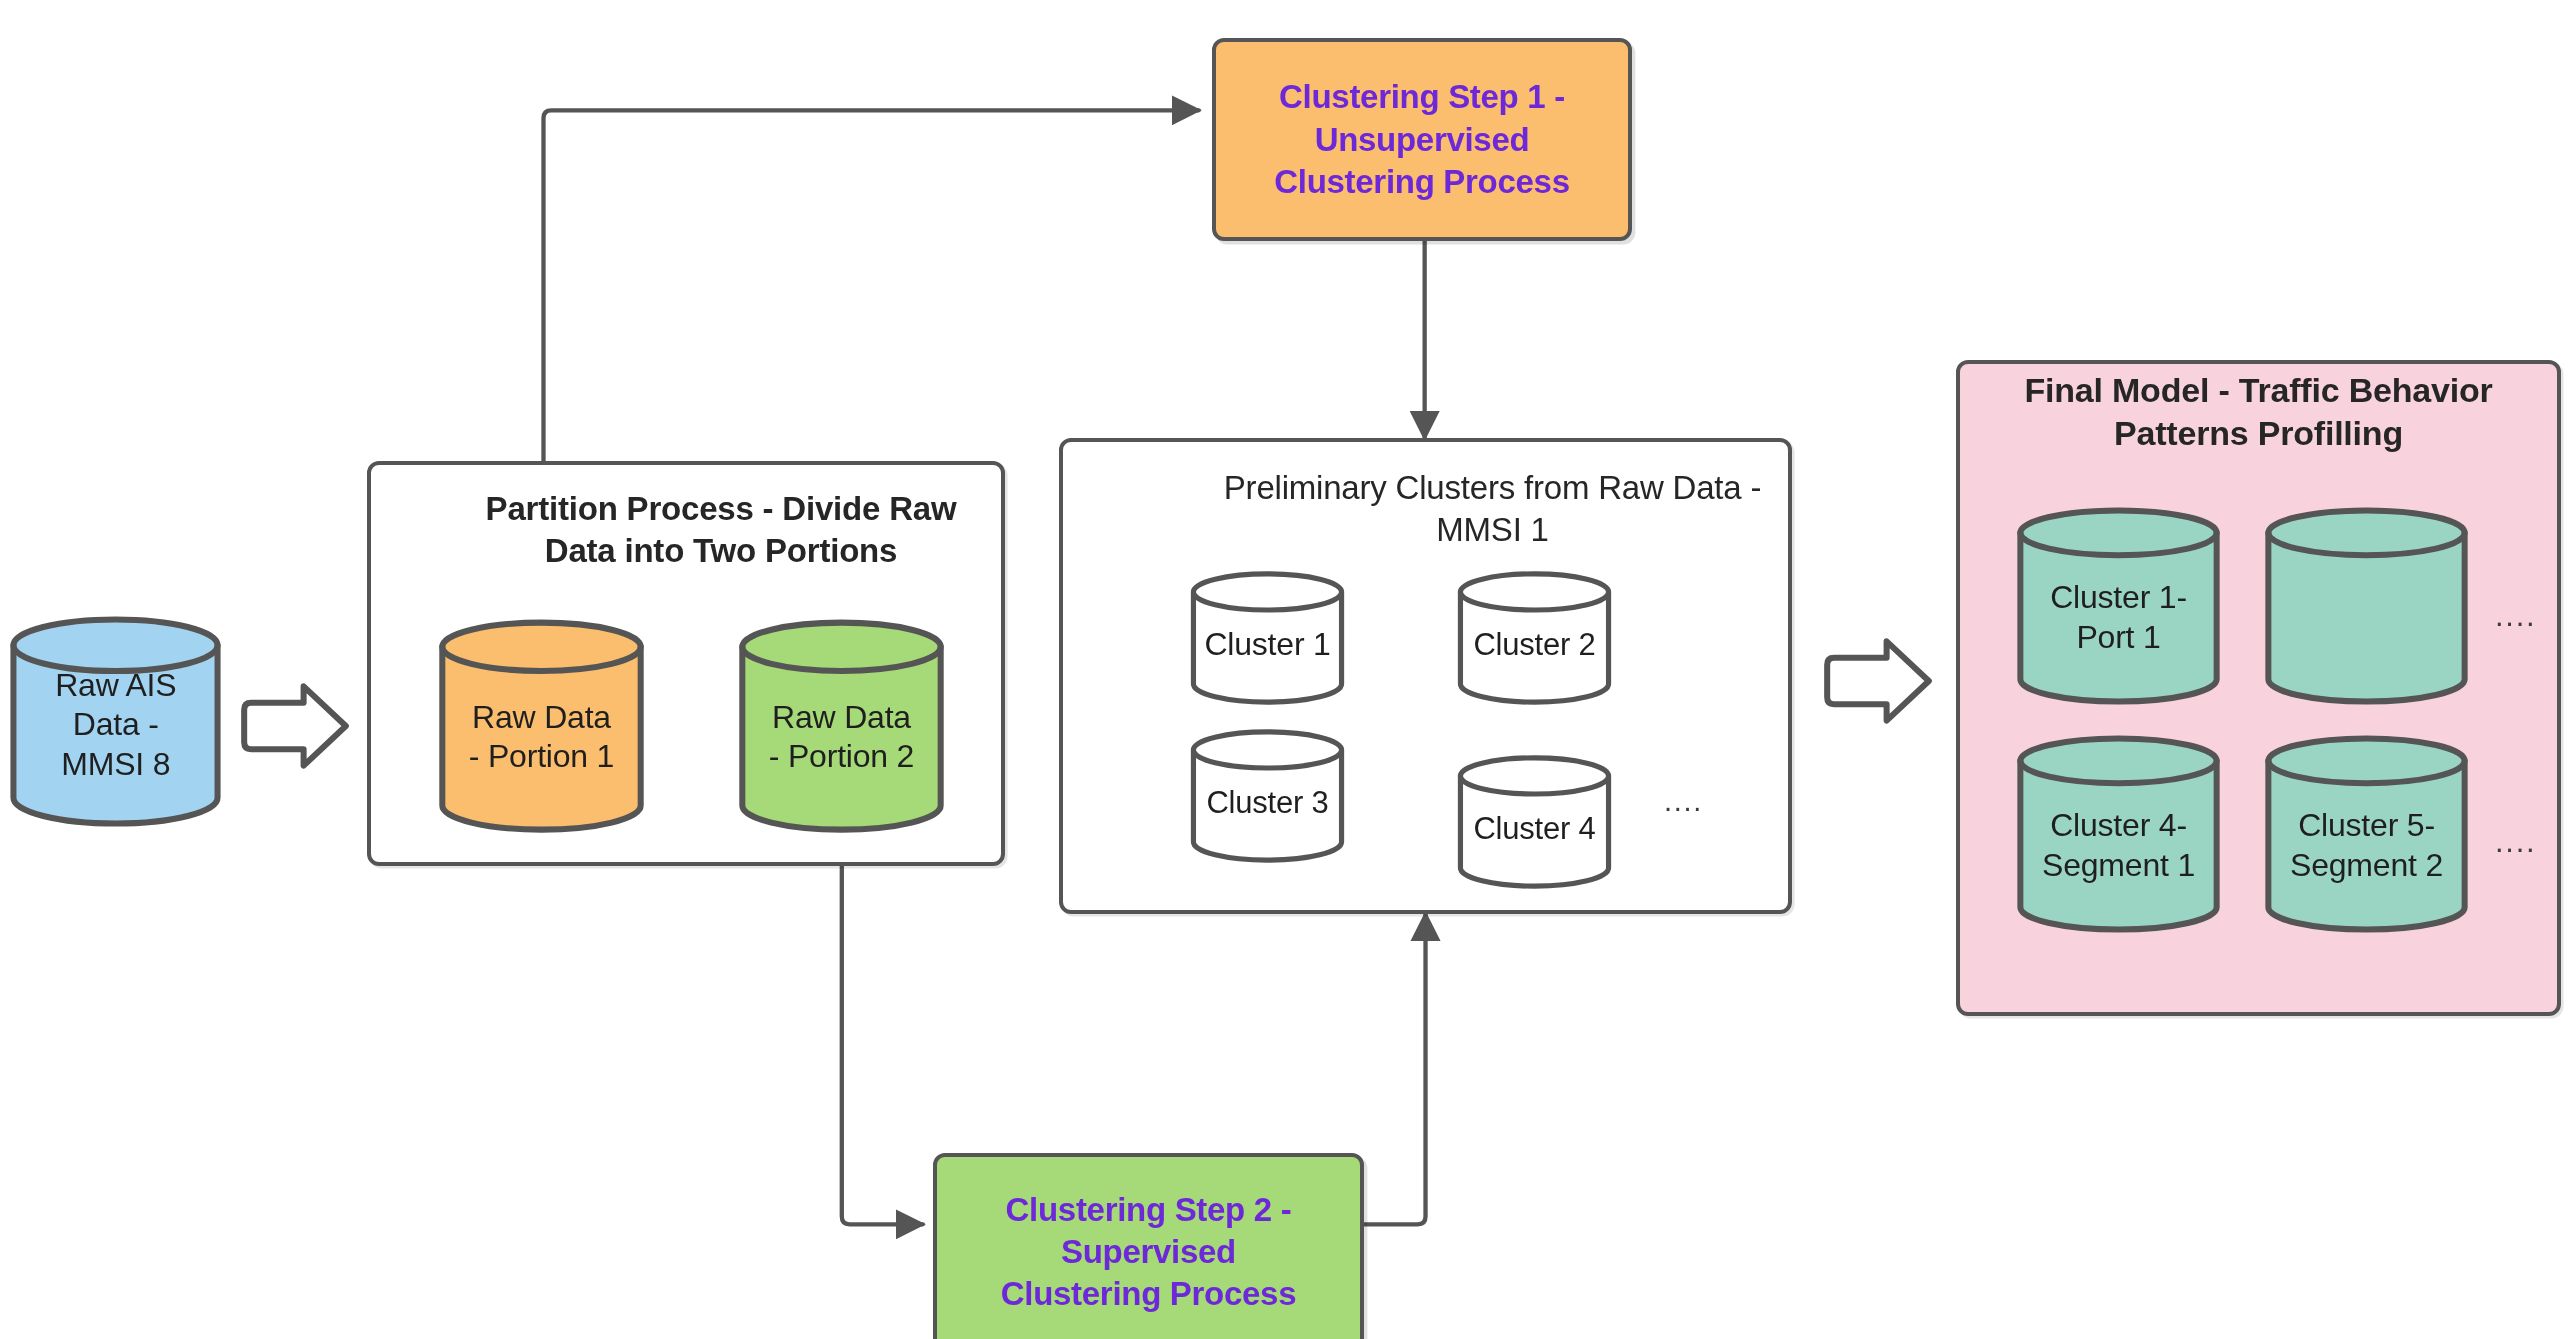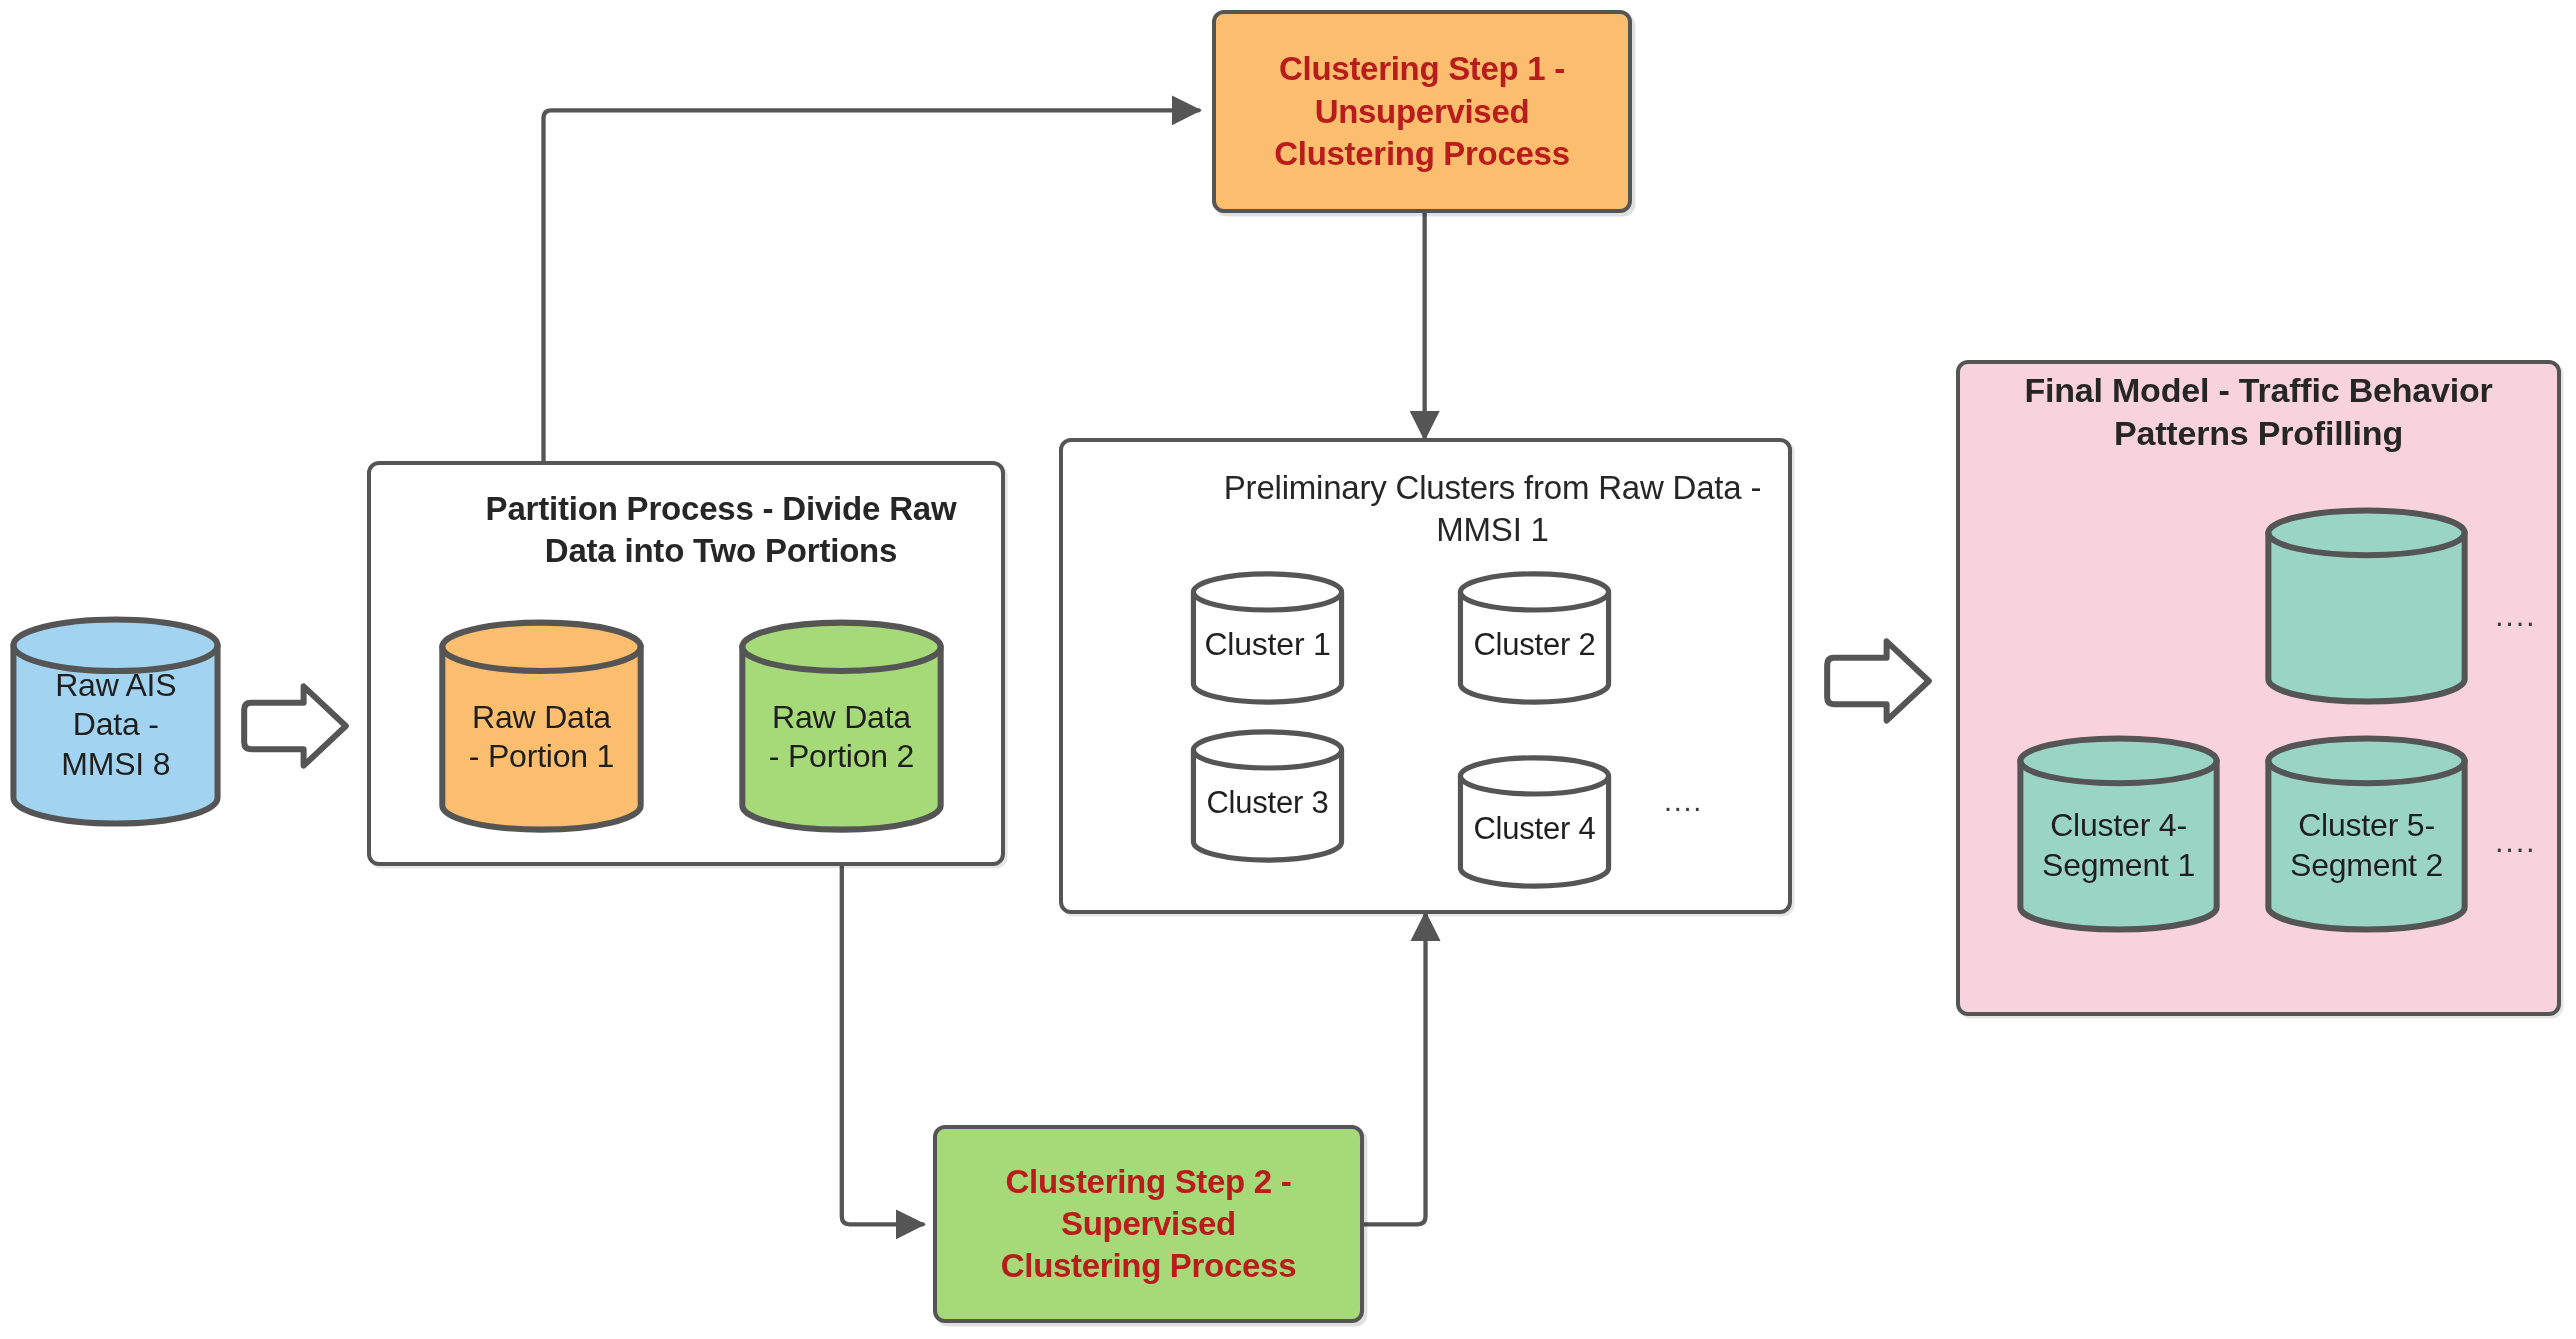--- a/index.html
+++ b/index.html
@@ -43,24 +43,25 @@
   
   .proc-box {
     border: 4.3px solid #555555;
     border-radius: 12px;
     box-shadow: 3.4px 3.4px 0 rgba(0,0,0,0.12);
     display: flex;
     align-items: center;
     justify-content: center;
     text-align: center;
     font-weight: bold;
-    color: #b91c1c;
+    color: #6d28d9;
     line-height: 1.28;
     white-space: pre-line;
     letter-spacing: -0.3px;
+    margin-top: 28px;
   }
 
   
   .cyl {
     position: absolute;
   }
   .cyl svg { display: block; overflow: visible; }
   .cyl-label {
     position: absolute;
     left: 0; right: 0;
@@ -211,20 +212,28 @@
     <svg width="112" height="90" viewBox="0 0 130 104">
       <path d="M 6 33 Q 6 25 14 25 L 75 25 L 75 6 L 124 52 L 75 98 L 75 79 L 14 79 Q 6 79 6 71 Z" fill="#ffffff" stroke="#555555" stroke-width="7" stroke-linejoin="round"></path>
     </svg>
   </div>
 
   <div class="abs group-box" style="left:1956px; top:360px; width:605px; height:656px; background:#F8D3DE;">
   </div>
   <div class="group-title bold" style="top:369px; left:1956px; width:605px; font-size:34px;">Final Model - Traffic Behavior
 Patterns Profilling</div>
 
+  <div class="cyl" style="left:2016px; top:507px; width:205px; height:198px;">
+    <svg width="205" height="198" viewBox="0 0 238 230">
+      <path d="M 5 30 A 114 26 0 0 1 233 30 L 233 200 A 114 26 0 0 1 5 200 Z" fill="#9AD5C4" stroke="#555555" stroke-width="7" stroke-linejoin="round"></path>
+      <path d="M 5 30 A 114 26 0 0 0 233 30" fill="none" stroke="#555555" stroke-width="7" stroke-linecap="round"></path>
+    </svg>
+    <div class="cyl-label" style="font-size:32px; top:56%;">Cluster 1-
+Port 1</div>
+  </div>
 
   <div class="cyl" style="left:2264px; top:507px; width:205px; height:198px;">
     <svg width="205" height="198" viewBox="0 0 238 230">
       <path d="M 5 30 A 114 26 0 0 1 233 30 L 233 200 A 114 26 0 0 1 5 200 Z" fill="#9AD5C4" stroke="#555555" stroke-width="7" stroke-linejoin="round"></path>
       <path d="M 5 30 A 114 26 0 0 0 233 30" fill="none" stroke="#555555" stroke-width="7" stroke-linecap="round"></path>
     </svg>
   </div>
 
   <div class="dots" style="left:2495px; top:598px; font-size:31px;">....</div>
 

